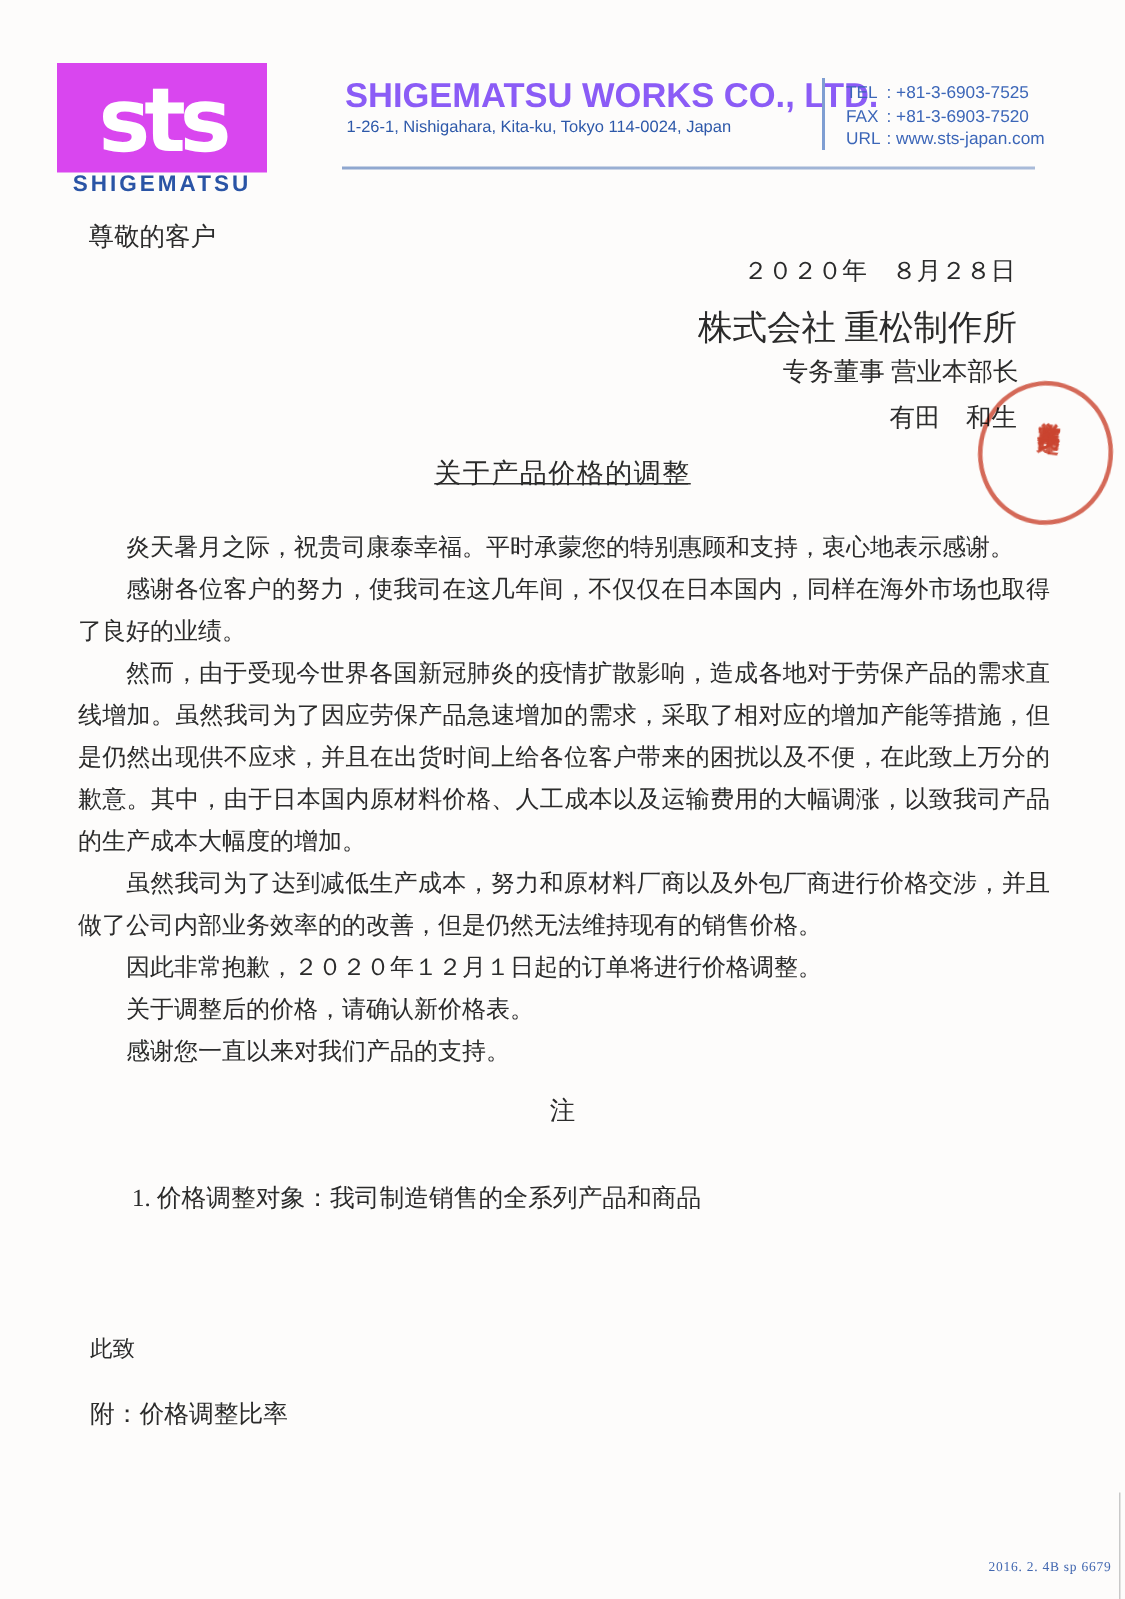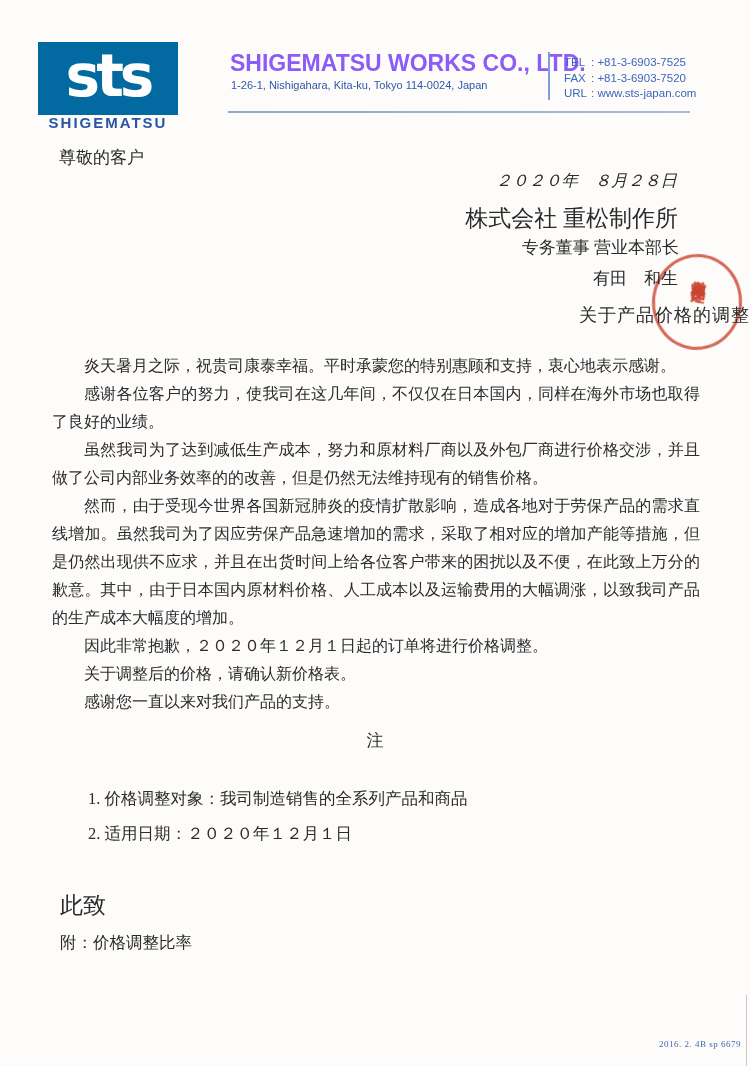--- a/index.html
+++ b/index.html
@@ -8,21 +8,21 @@
     width:750px;height:1066px;
     margin:0 auto;
     background:#fdfcfb;
     overflow:hidden;
     font-family:"Liberation Serif","DejaVu Serif",serif;
     color:#2b2b2b;
   }
   
   .logo-box{
     position:absolute;left:38px;top:42px;width:140px;height:73px;
-    background:#0369a1;display:flex;align-items:center;justify-content:center;
+    background:#d946ef;display:flex;align-items:flex-end;justify-content:center;
   }
   .logo-sts{
     color:#ffffff;font-family:"DejaVu Sans","Liberation Sans",sans-serif;
     font-weight:800;font-size:58px;letter-spacing:-4px;line-height:1;
     transform:scaleY(1.02);padding-bottom:6px;
   }
   .logo-caption{
     position:absolute;left:36px;top:114px;width:144px;text-align:center;
     color:#2a54a5;font-family:"Liberation Sans","DejaVu Sans",sans-serif;
     font-weight:bold;font-size:15px;letter-spacing:2px;
@@ -45,38 +45,38 @@
     color:#3c66b8;font-family:Liberation Sans, sans-serif;
     font-size:11.5px;line-height:15.5px;white-space:nowrap;
   }
   .contact-row .lbl{display:inline-block;width:27px;}
   .h-rule{
     position:absolute;left:228px;top:111px;width:462px;height:2px;
     background:linear-gradient(to right,#8fa7cf,#a9bbd9);
   }
   
   .salutation{position:absolute;left:59px;top:146px;font-size:17px;}
-  .date-line{position:absolute;right:73px;top:170px;font-size:16.5px;white-space:nowrap;font-style:italic;}
+  .date-line{position:absolute;right:73px;top:170px;font-size:16.5px;white-space:nowrap;}
   .sender-company{position:absolute;right:72px;top:203px;font-size:23px;white-space:nowrap;}
   .sender-title{position:absolute;right:71px;top:236px;font-size:17px;white-space:nowrap;}
   .sender-name{position:absolute;right:72px;top:267px;font-size:17px;white-space:nowrap;}
   .doc-title{
-    position:absolute;left:0;top:303px;width:100%;text-align:right;
-    font-size:18px;letter-spacing:1px;
+    position:absolute;left:0;top:303px;width:100%;text-align:center;
+    font-size:18px;letter-spacing:1px;text-decoration:underline;
   }
   .body-text{
     position:absolute;left:52px;top:352px;width:648px;
     font-size:16px;line-height:28px;text-align:justify;
   }
   .body-text p{margin:0;text-indent:2em;}
   .note-heading{
     position:absolute;left:0;top:729px;width:100%;text-align:center;font-size:17px;
   }
   .notes{position:absolute;left:88px;top:781px;font-size:16.5px;line-height:35px;}
-  .closing{position:absolute;left:60px;top:890px;font-size:23px;}
+  .closing{position:absolute;left:60px;top:890px;font-size:15px;}
   .attachment{position:absolute;left:60px;top:932px;font-size:16.5px;}
   
   .seal{
     position:absolute;left:652px;top:254px;width:90px;height:96px;
     border:3px solid rgba(204,69,48,0.8);border-radius:50%;
     box-sizing:border-box;
     display:flex;align-items:center;justify-content:center;
     transform:rotate(5deg);
     filter:blur(0.3px);
     mix-blend-mode:multiply;
@@ -129,32 +129,31 @@
 
   <div class="seal">
     <span class="seal-text">営業本部長之印</span>
   </div>
 
   <div class="doc-title">关于产品价格的调整</div>
 
   <div class="body-text">
     <p>炎天暑月之际，祝贵司康泰幸福。平时承蒙您的特别惠顾和支持，衷心地表示感谢。</p>
     <p>感谢各位客户的努力，使我司在这几年间，不仅仅在日本国内，同样在海外市场也取得了良好的业绩。</p>
+    <p>然而，由于受现今世界各国新冠肺炎的疫情扩散影响，造成各地对于劳保产品的需求直线增加。虽然我司为了因应劳保产品急速增加的需求，采取了相对应的增加产能等措施，但是仍然出现供不应求，并且在出货时间上给各位客户带来的困扰以及不便，在此致上万分的歉意。其中，由于日本国内原材料价格、人工成本以及运输费用的大幅调涨，以致我司产品的生产成本大幅度的增加。</p>
     <p>虽然我司为了达到减低生产成本，努力和原材料厂商以及外包厂商进行价格交涉，并且做了公司内部业务效率的的改善，但是仍然无法维持现有的销售价格。</p>
-    <p>然而，由于受现今世界各国新冠肺炎的疫情扩散影响，造成各地对于劳保产品的需求直线增加。虽然我司为了因应劳保产品急速增加的需求，采取了相对应的增加产能等措施，但是仍然出现供不应求，并且在出货时间上给各位客户带来的困扰以及不便，在此致上万分的歉意。其中，由于日本国内原材料价格、人工成本以及运输费用的大幅调涨，以致我司产品的生产成本大幅度的增加。</p>
     <p>因此非常抱歉，２０２０年１２月１日起的订单将进行价格调整。</p>
     <p>关于调整后的价格，请确认新价格表。</p>
     <p>感谢您一直以来对我们产品的支持。</p>
   </div>
 
   <div class="note-heading">注</div>
 
   <div class="notes">
     <div>1. 价格调整对象：我司制造销售的全系列产品和商品</div>
-    <div>2. 适用日期：２０２０年１２月１日</div>
   </div>
 
   <div class="closing">此致</div>
   <div class="attachment">附：价格调整比率</div>
 
   <div class="footer-code">2016. 2. 4B sp 6679</div>
   <div class="scan-edge"></div>
 
 </div>
 

